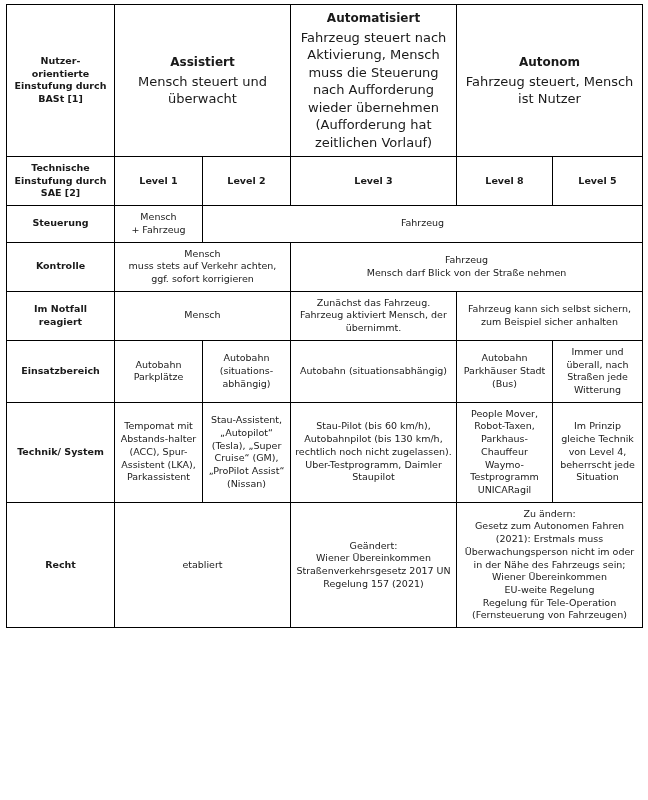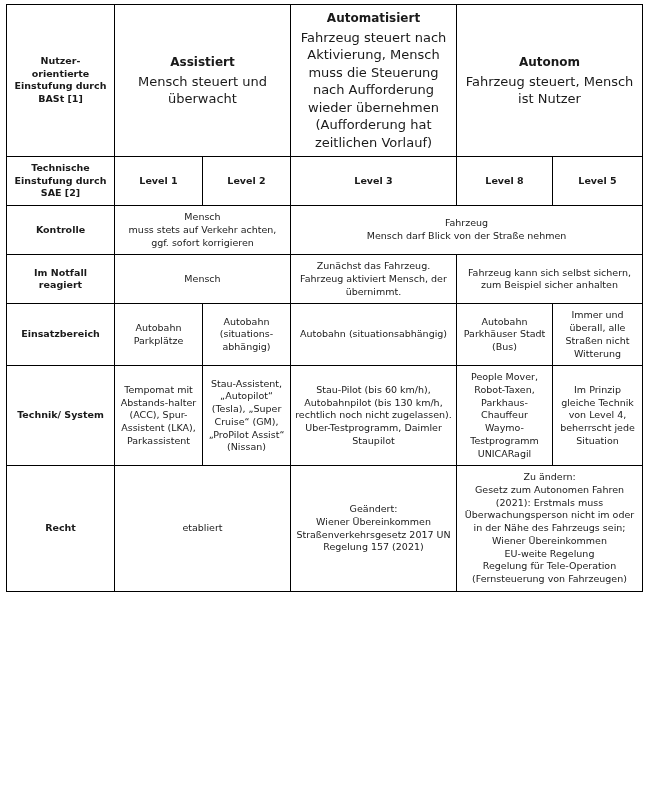--- a/index.html
+++ b/index.html
@@ -108,20 +108,26 @@
 
       <tr>
         <td class="rowlabel" style="white-space:pre-line;">Technische Einstufung durch SAE [2]</td>
         <td class="bold tall">Level 1</td>
         <td class="bold tall">Level 2</td>
         <td class="bold tall">Level 3</td>
         <td class="bold tall">Level 8</td>
         <td class="bold tall">Level 5</td>
       </tr>
 
+      <tr>
+        <td class="rowlabel">Steuerung</td>
+        <td class="pad-top" style="white-space:pre-line;">Mensch
++ Fahrzeug</td>
+        <td colspan="4">Fahrzeug</td>
+      </tr>
 
       <tr>
         <td class="rowlabel">Kontrolle</td>
         <td colspan="2" class="pad-top" style="white-space:pre-line;">Mensch
 muss stets auf Verkehr achten, ggf. sofort korrigieren</td>
         <td colspan="3" class="pad-top" style="white-space:pre-line;">Fahrzeug
 Mensch darf Blick von der Straße nehmen</td>
       </tr>
 
       <tr>
@@ -132,21 +138,21 @@
       </tr>
 
       <tr>
         <td class="rowlabel">Einsatzbereich</td>
         <td class="pad-top" style="white-space:pre-line;">Autobahn
 Parkplätze</td>
         <td class="pad-top" style="white-space:pre-line;">Autobahn (situations-
 abhängig)</td>
         <td class="pad-top">Autobahn (situationsabhängig)</td>
         <td class="pad-top">Autobahn Parkhäuser Stadt (Bus)</td>
-        <td class="pad-top">Immer und überall, alle Straßen nicht Witterung</td>
+        <td class="pad-top">Immer und überall, nach Straßen jede Witterung</td>
       </tr>
 
       <tr>
         <td class="rowlabel">Technik/ System</td>
         <td class="pad-top">Tempomat mit Abstands-halter (ACC), Spur-Assistent (LKA), Parkassistent</td>
         <td class="pad-top">Stau-Assistent, „Autopilot“ (Tesla), „Super Cruise“ (GM), „ProPilot Assist“ (Nissan)</td>
         <td class="pad-top">Stau-Pilot (bis 60 km/h), Autobahnpilot (bis 130 km/h, rechtlich noch nicht zugelassen). Uber-Testprogramm, Daimler Staupilot</td>
         <td class="pad-top">People Mover, Robot-Taxen, Parkhaus-Chauffeur Waymo-Testprogramm UNICARagil</td>
         <td class="pad-top">Im Prinzip gleiche Technik von Level 4, beherrscht jede Situation</td>
       </tr>

